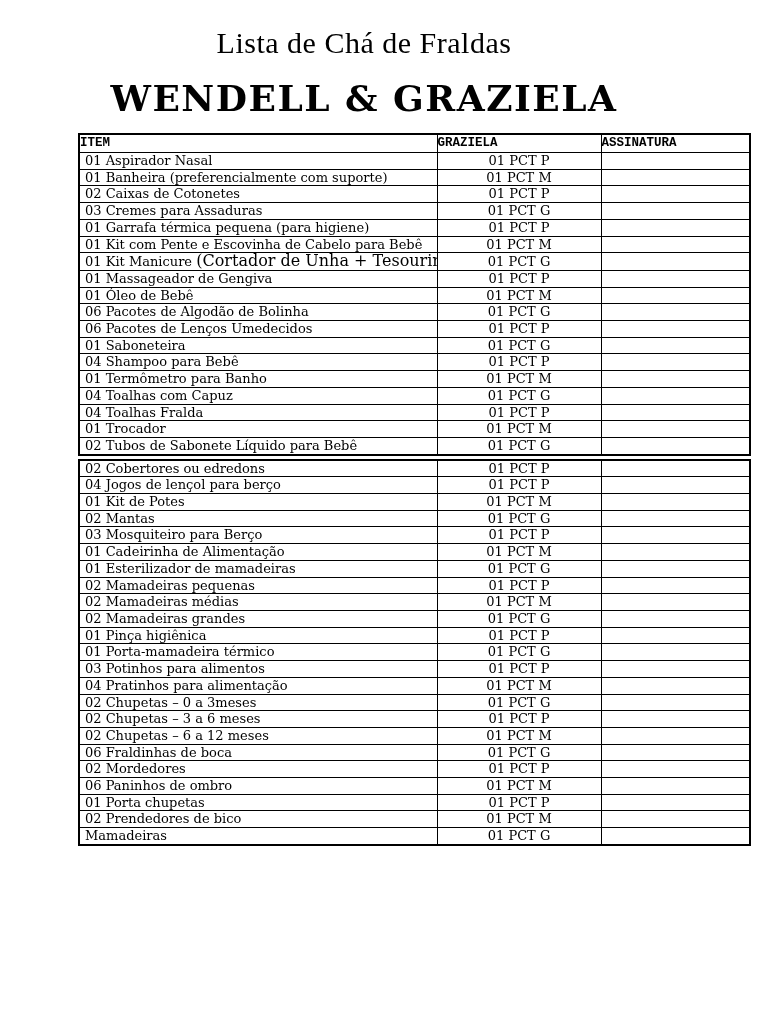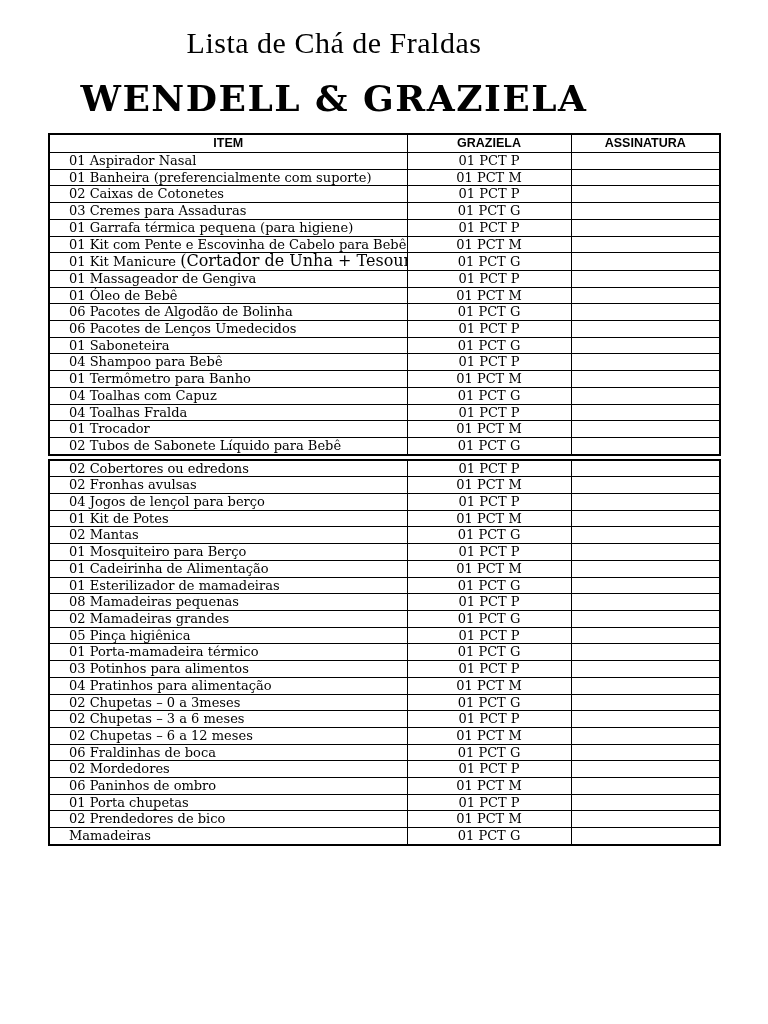--- a/index.html
+++ b/index.html
@@ -1,18 +1,18 @@
 <!DOCTYPE html>
 <html><head>
 <meta charset="utf-8">
 <style>
   html,body{margin:0;padding:0;background:#fff;}
   body{width:768px;height:1024px;color:#000;font-family:"DejaVu Serif",serif;}
   .page{position:relative;width:768px;height:1024px;background:#ffffff;overflow:hidden;}
-  .content{margin-left:48px;width:572px;}
+  .content{margin-left:78px;width:572px;}
   .doc-title{
     font-family:"Liberation Serif",serif;
     font-size:30px;font-weight:400;
     text-align:center;
     margin:26px 0 0 0;
     letter-spacing:0.5px;
   }
   .doc-subtitle{
     font-family:"DejaVu Serif",serif;
     font-size:36px;font-weight:700;
@@ -26,31 +26,31 @@
     table-layout:fixed;
     width:671px;
     border:2px solid #000;
   }
   table.sec2{margin-top:3px;}
   col.c-item{width:358px;}
   col.c-fraldas{width:164px;}
   col.c-assinatura{width:149px;}
   th,td{border:1px solid #000;overflow:hidden;white-space:nowrap;}
   th{
-    font-family:Liberation Sans, sans-serif;
+    font-family:Liberation Mono, monospace;
     font-size:12.5px;font-weight:700;
-    text-align:center;
+    text-align:left;
     height:17px;padding:0;line-height:17px;
   }
   td{
     font-size:13px;
     height:15.7px;line-height:15.7px;
     padding:0;
   }
-  td.item{text-align:left;padding-left:19px;}
+  td.item{text-align:left;padding-left:5px;}
   td.item .note{font-size:16px;}
   td.fraldas{text-align:center;}
   td.assinatura{}
 </style>
 </head>
 <body>
 
 <div class="page">
   <div class="content">
 
@@ -171,66 +171,66 @@
           <col class="c-fraldas">
           <col class="c-assinatura">
       </colgroup>
       <tbody>
           <tr>
             <td class="item"><span>02 Cobertores ou edredons</span></td>
             <td class="fraldas">01 PCT P</td>
             <td class="assinatura"></td>
           </tr>
           <tr>
-            <td class="item"><span>02 Fronhas avulsas</span></td>
-            <td class="fraldas">01 PCT M</td>
-            <td class="assinatura"></td>
-          </tr>
-          <tr>
             <td class="item"><span>04 Jogos de lençol para berço</span></td>
             <td class="fraldas">01 PCT P</td>
             <td class="assinatura"></td>
           </tr>
           <tr>
             <td class="item"><span>01 Kit de Potes</span></td>
             <td class="fraldas">01 PCT M</td>
             <td class="assinatura"></td>
           </tr>
           <tr>
             <td class="item"><span>02 Mantas</span></td>
             <td class="fraldas">01 PCT G</td>
             <td class="assinatura"></td>
           </tr>
           <tr>
-            <td class="item"><span>01 Mosquiteiro para Berço</span></td>
+            <td class="item"><span>03 Mosquiteiro para Berço</span></td>
             <td class="fraldas">01 PCT P</td>
             <td class="assinatura"></td>
           </tr>
           <tr>
             <td class="item"><span>01 Cadeirinha de Alimentação</span></td>
             <td class="fraldas">01 PCT M</td>
             <td class="assinatura"></td>
           </tr>
           <tr>
             <td class="item"><span>01 Esterilizador de mamadeiras</span></td>
             <td class="fraldas">01 PCT G</td>
             <td class="assinatura"></td>
           </tr>
           <tr>
-            <td class="item"><span>08 Mamadeiras pequenas</span></td>
-            <td class="fraldas">01 PCT P</td>
+            <td class="item"><span>02 Mamadeiras pequenas</span></td>
+            <td class="fraldas">01 PCT P</td>
+            <td class="assinatura"></td>
+          </tr>
+          <tr>
+            <td class="item"><span>02 Mamadeiras médias</span></td>
+            <td class="fraldas">01 PCT M</td>
             <td class="assinatura"></td>
           </tr>
           <tr>
             <td class="item"><span>02 Mamadeiras grandes</span></td>
             <td class="fraldas">01 PCT G</td>
             <td class="assinatura"></td>
           </tr>
           <tr>
-            <td class="item"><span>05 Pinça higiênica</span></td>
+            <td class="item"><span>01 Pinça higiênica</span></td>
             <td class="fraldas">01 PCT P</td>
             <td class="assinatura"></td>
           </tr>
           <tr>
             <td class="item"><span>01 Porta-mamadeira térmico</span></td>
             <td class="fraldas">01 PCT G</td>
             <td class="assinatura"></td>
           </tr>
           <tr>
             <td class="item"><span>03 Potinhos para alimentos</span></td>

